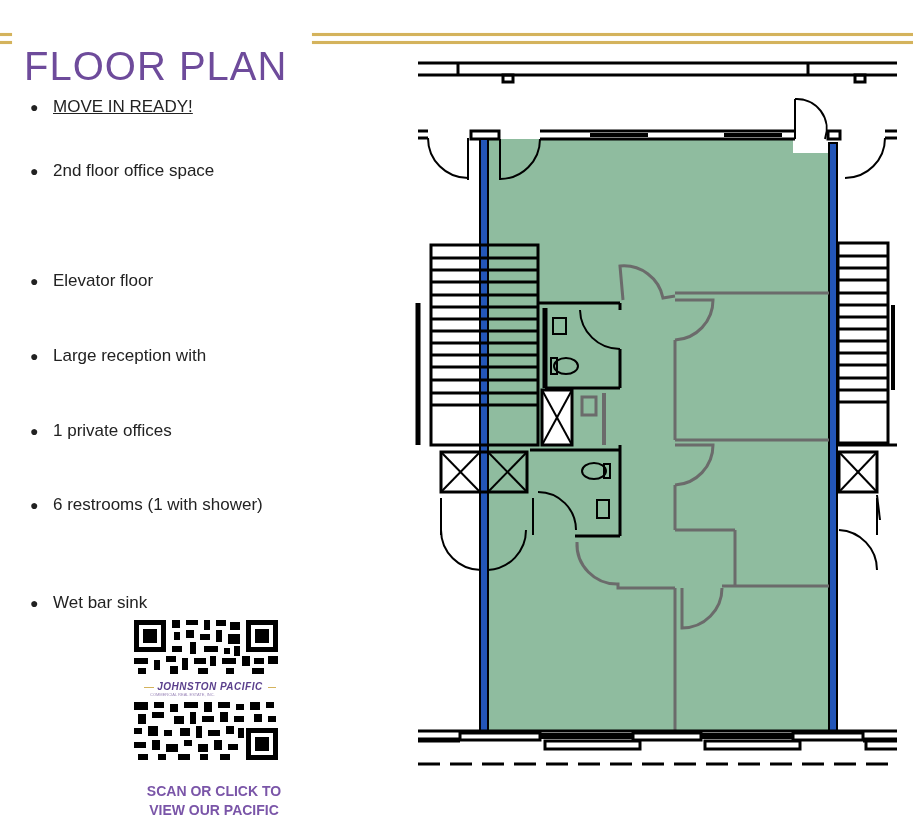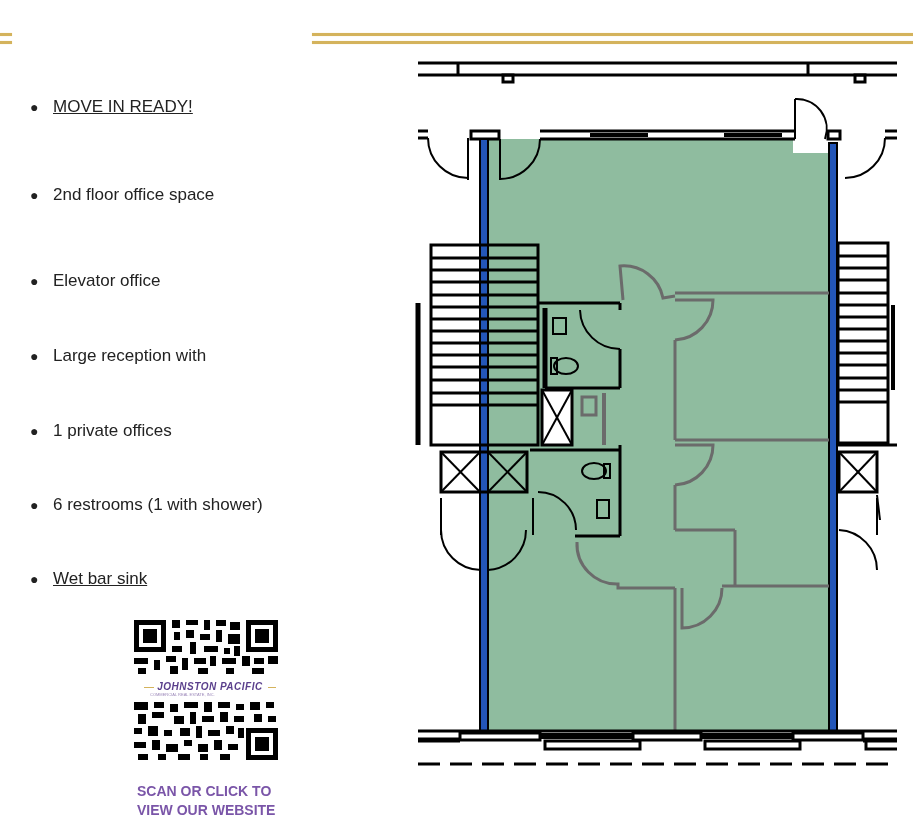--- a/index.html
+++ b/index.html
@@ -88,64 +88,66 @@
       white-space: nowrap;
     }
     .logo-line {
       position: absolute;
       height: 1px;
       background: #d4b35c;
       top: 7px;
     }
     .cta {
       position: absolute;
-      left: 137px;
+      left: 128px;
       top: 782px;
       width: 172px;
+      text-align: center;
       font-size: 14px;
       font-weight: bold;
       color: #7a55a8;
       line-height: 19px;
     }
     .plan {
       position: absolute;
       left: 413px;
       top: 55px;
     }
   </style>
 </head>
 <body>
 
 <div class="header">
   <div class="rule" style="left:0;top:33px;width:12px;"></div>
   <div class="rule" style="left:0;top:41px;width:12px;"></div>
+  <h1 class="title">FLOOR PLAN</h1>
   <div class="rule" style="left:312px;top:33px;width:601px;"></div>
   <div class="rule" style="left:312px;top:41px;width:601px;"></div>
 </div>
 
 <ul class="features">
   <li class="feature" style="top:96px;text-decoration:underline;">
     <span class="bullet">●</span><span>MOVE IN READY!</span>
   </li>
-  <li class="feature" style="top:184px;">
+  <li class="feature" style="top:160px;">
     <span class="bullet">●</span><span>2nd floor office space</span>
   </li>
   <li class="feature" style="top:270px;">
-    <span class="bullet">●</span><span>Elevator office</span>
+    <span class="bullet">●</span><span>Elevator floor</span>
   </li>
   <li class="feature" style="top:345px;">
     <span class="bullet">●</span><span>Large reception with</span>
   </li>
   <li class="feature" style="top:420px;">
     <span class="bullet">●</span><span>1 private offices</span>
   </li>
   <li class="feature" style="top:494px;">
     <span class="bullet">●</span><span>6 restrooms (1 with shower)</span>
   </li>
-  <li class="feature" style="top:568px;text-decoration:underline;">
+  <li class="feature" style="top:592px;">
     <span class="bullet">●</span><span>Wet bar sink</span>
   </li>
 </ul>
 
 <svg class="qr" style="position:absolute;left:134px;top:620px;" width="144" height="56" viewBox="0 0 144 56">
   <g fill="#000">
     <rect x="0" y="0" width="32" height="32"></rect>
     <rect x="5" y="5" width="22" height="22" fill="#fff"></rect>
     <rect x="9" y="9" width="14" height="14"></rect>
     <rect x="112" y="0" width="32" height="32"></rect>
@@ -232,21 +234,21 @@
       <rect x="66" y="52" width="8" height="6"></rect>
     <rect x="86" y="52" width="10" height="6"></rect>
     <rect x="112" y="26" width="32" height="32"></rect>
     <rect x="117" y="31" width="22" height="22" fill="#fff"></rect>
     <rect x="121" y="35" width="14" height="14"></rect>
   </g>
 </svg>
 
 <div class="cta">
   <div>SCAN OR CLICK TO</div>
-  <div>VIEW OUR WEBSITE</div>
+  <div>VIEW OUR PACIFIC</div>
 </div>
 
 <svg class="plan" width="490" height="720" viewBox="413 55 490 720">
 
   <rect x="487" y="139" width="341" height="592" fill="#8fbc9f"></rect>
   <rect x="793" y="139" width="35" height="14" fill="#fff"></rect>
 
   <g stroke="#000" stroke-width="3" fill="none">
     <line x1="418" y1="63" x2="897" y2="63"></line>
     <line x1="418" y1="75" x2="897" y2="75"></line>

